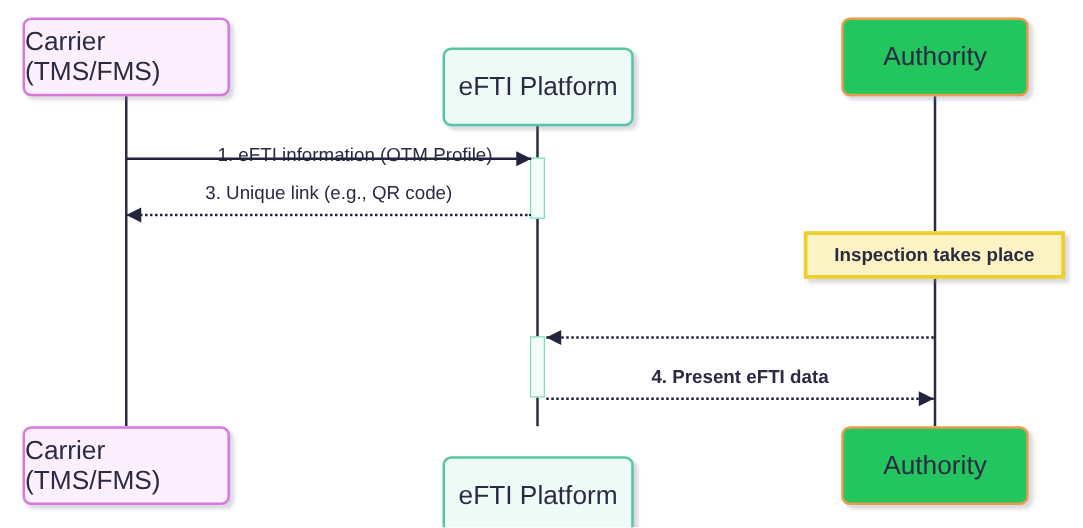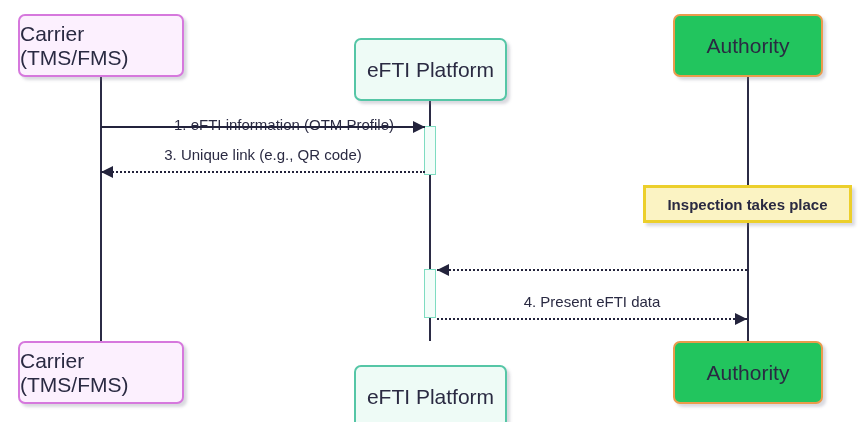--- a/index.html
+++ b/index.html
@@ -89,21 +89,21 @@
   .arr-1  { left: 413px; top: 121px; }
 
   .lbl-2  { left: 101px; width: 324px; top: 146px; }
   .line-2 { left: 101px; width: 324px; top: 171px; }
   .arr-2  { left: 101px; top: 166px; }
 
   .lbl-3  { left: 437px; width: 310px; top: 245px; }
   .line-3 { left: 437px; width: 310px; top: 269px; }
   .arr-3  { left: 437px; top: 264px; }
 
-  .lbl-4  { left: 437px; width: 310px; top: 293px; }
+  .lbl-4  { left: 437px; width: 310px; top: 293px; font-weight: bold; }
   .line-4 { left: 437px; width: 310px; top: 318px; }
   .arr-4  { left: 735px; top: 313px; }
 
   
   .note {
     position: absolute;
     left: 643px;
     top: 185px;
     width: 209px;
     height: 38px;

